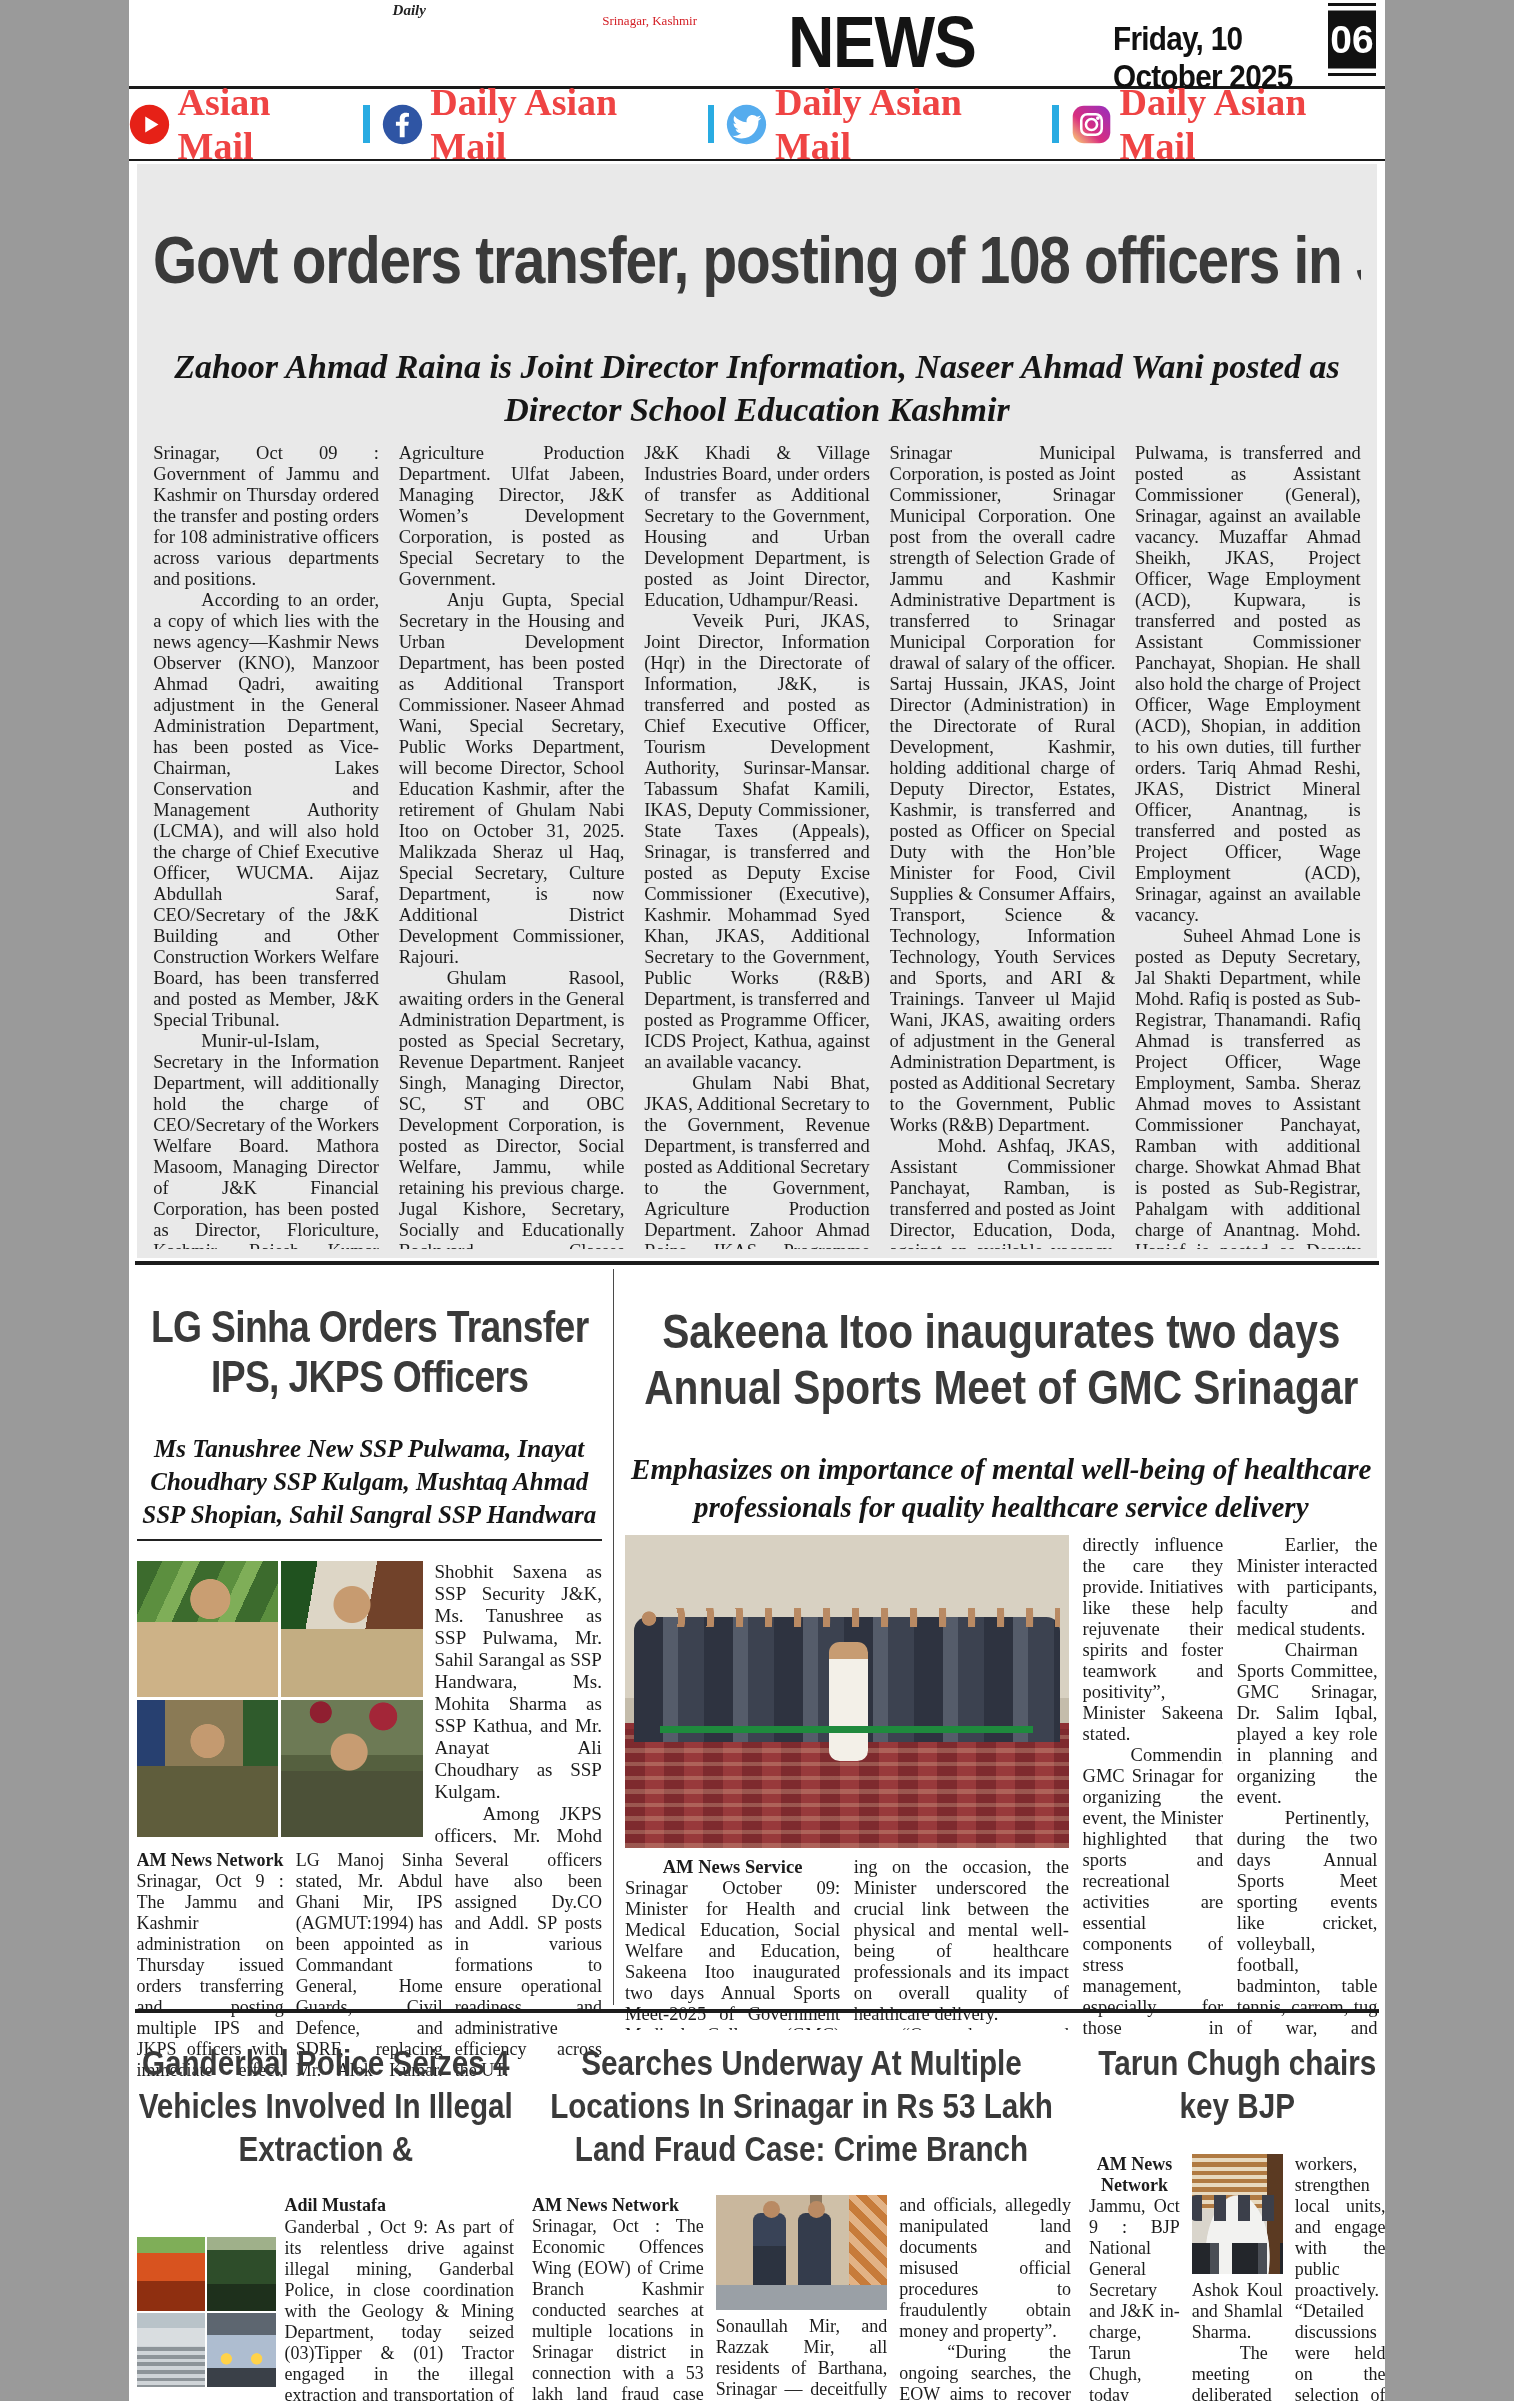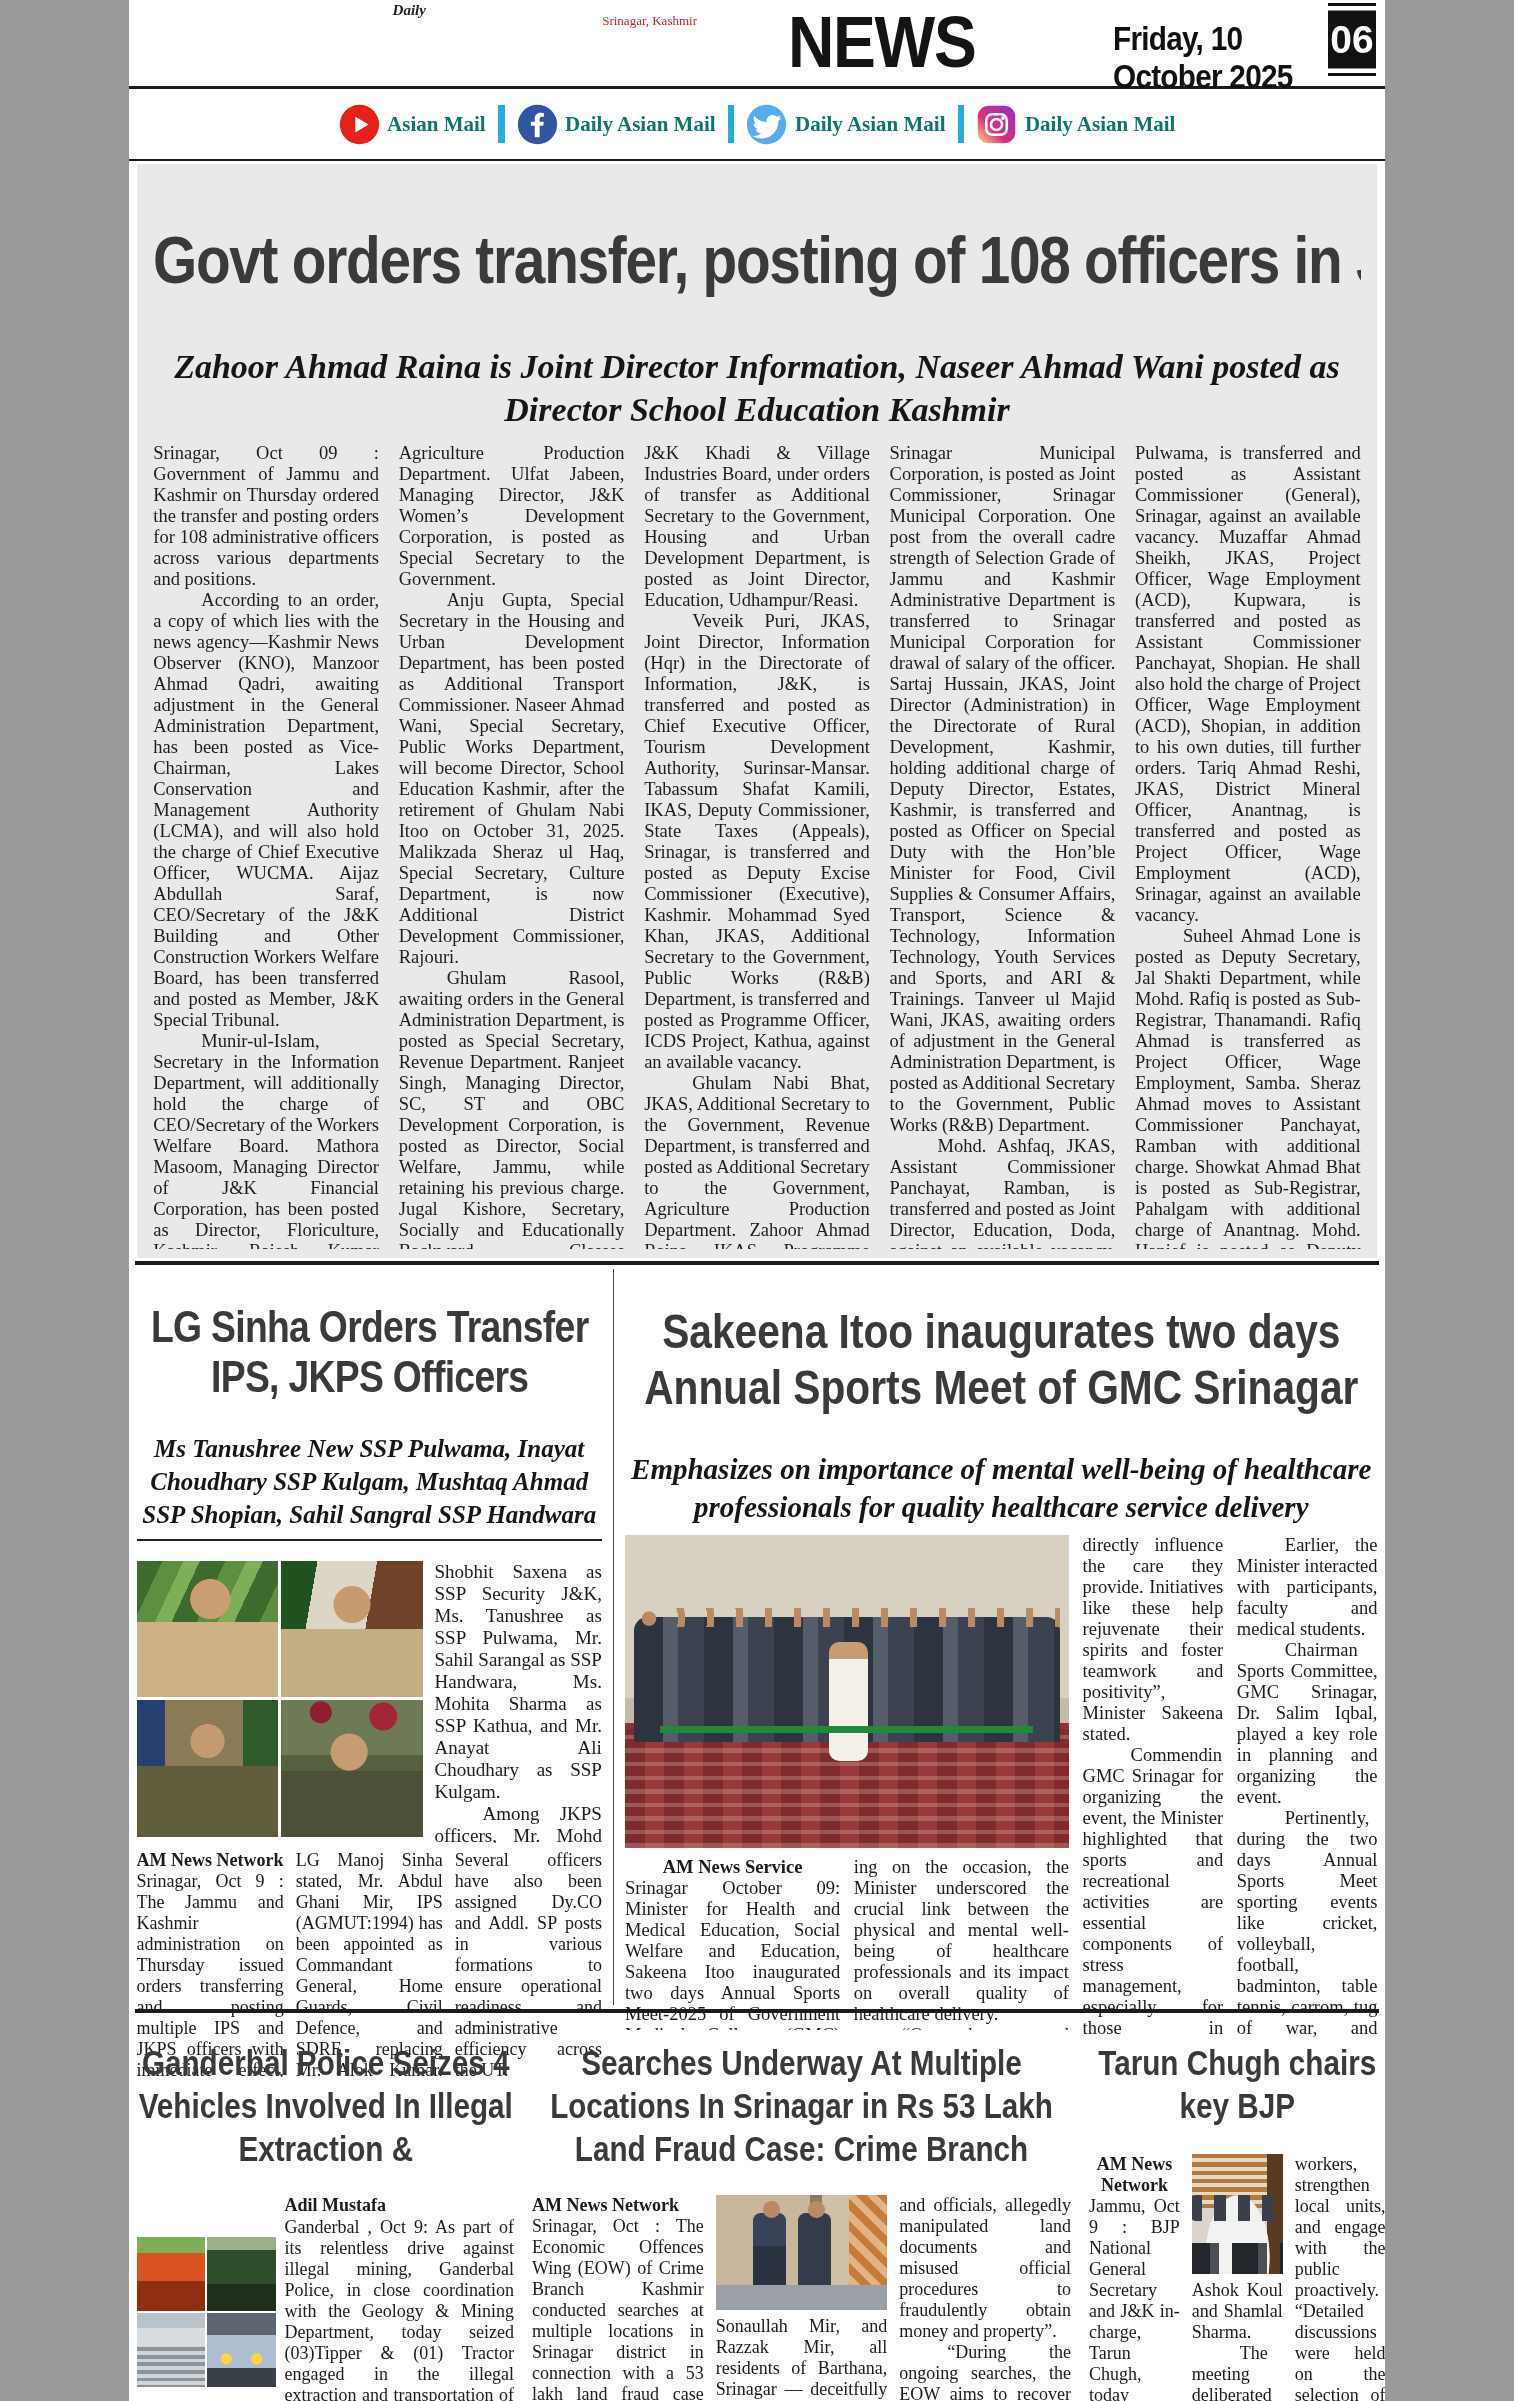--- a/index.html
+++ b/index.html
@@ -26,21 +26,21 @@
           font-family:"Liberation Sans",sans-serif;font-weight:bold;font-size:39px;display:flex;align-items:center;
           justify-content:center;border-top:3px solid #111;border-bottom:3px solid #111;box-shadow:0 4.5px 0 #fff inset,0 -4.5px 0 #fff inset;}
   .rule-heavy{height:3px;background:#1a1a1a;margin:0;}
   .rule-mid{height:2.3px;background:#1a1a1a;}
   .divider{height:3.8px;background:#1c1c1c;margin:3.8px 6px;}
 
   
   .socialbar{height:70px;display:flex;align-items:center;justify-content:center;gap:12px;}
   .social-item{display:flex;align-items:center;gap:7.6px;}
   .social-item svg{width:41px;height:41px;display:block;}
-  .social-label{font-family:"Liberation Serif",serif;font-weight:bold;font-size:21px;color:#0f766e;}
+  .social-label{font-family:"Liberation Serif",serif;font-weight:bold;font-size:38px;color:#ef4444;}
   .social-sep{width:6.8px;height:38px;background:var(--social_blue_separator,#29abe2);}
 
   
   .cnd{display:block;width:118%;transform:scaleX(.8475);transform-origin:0 0;}
   .headline{font-family:"Liberation Sans","DejaVu Sans",sans-serif;font-weight:bold;color:#3a3a3a;text-align:center;}
   .subhead{font-family:"Liberation Serif",serif;font-style:italic;font-weight:bold;color:#161616;text-align:center;}
   .col p{margin:0;text-indent:48px;}
   .col p:first-child{text-indent:0;}
   .col.indent-first p:first-child{text-indent:48px;}
   .col{text-align:justify;overflow:hidden;}

